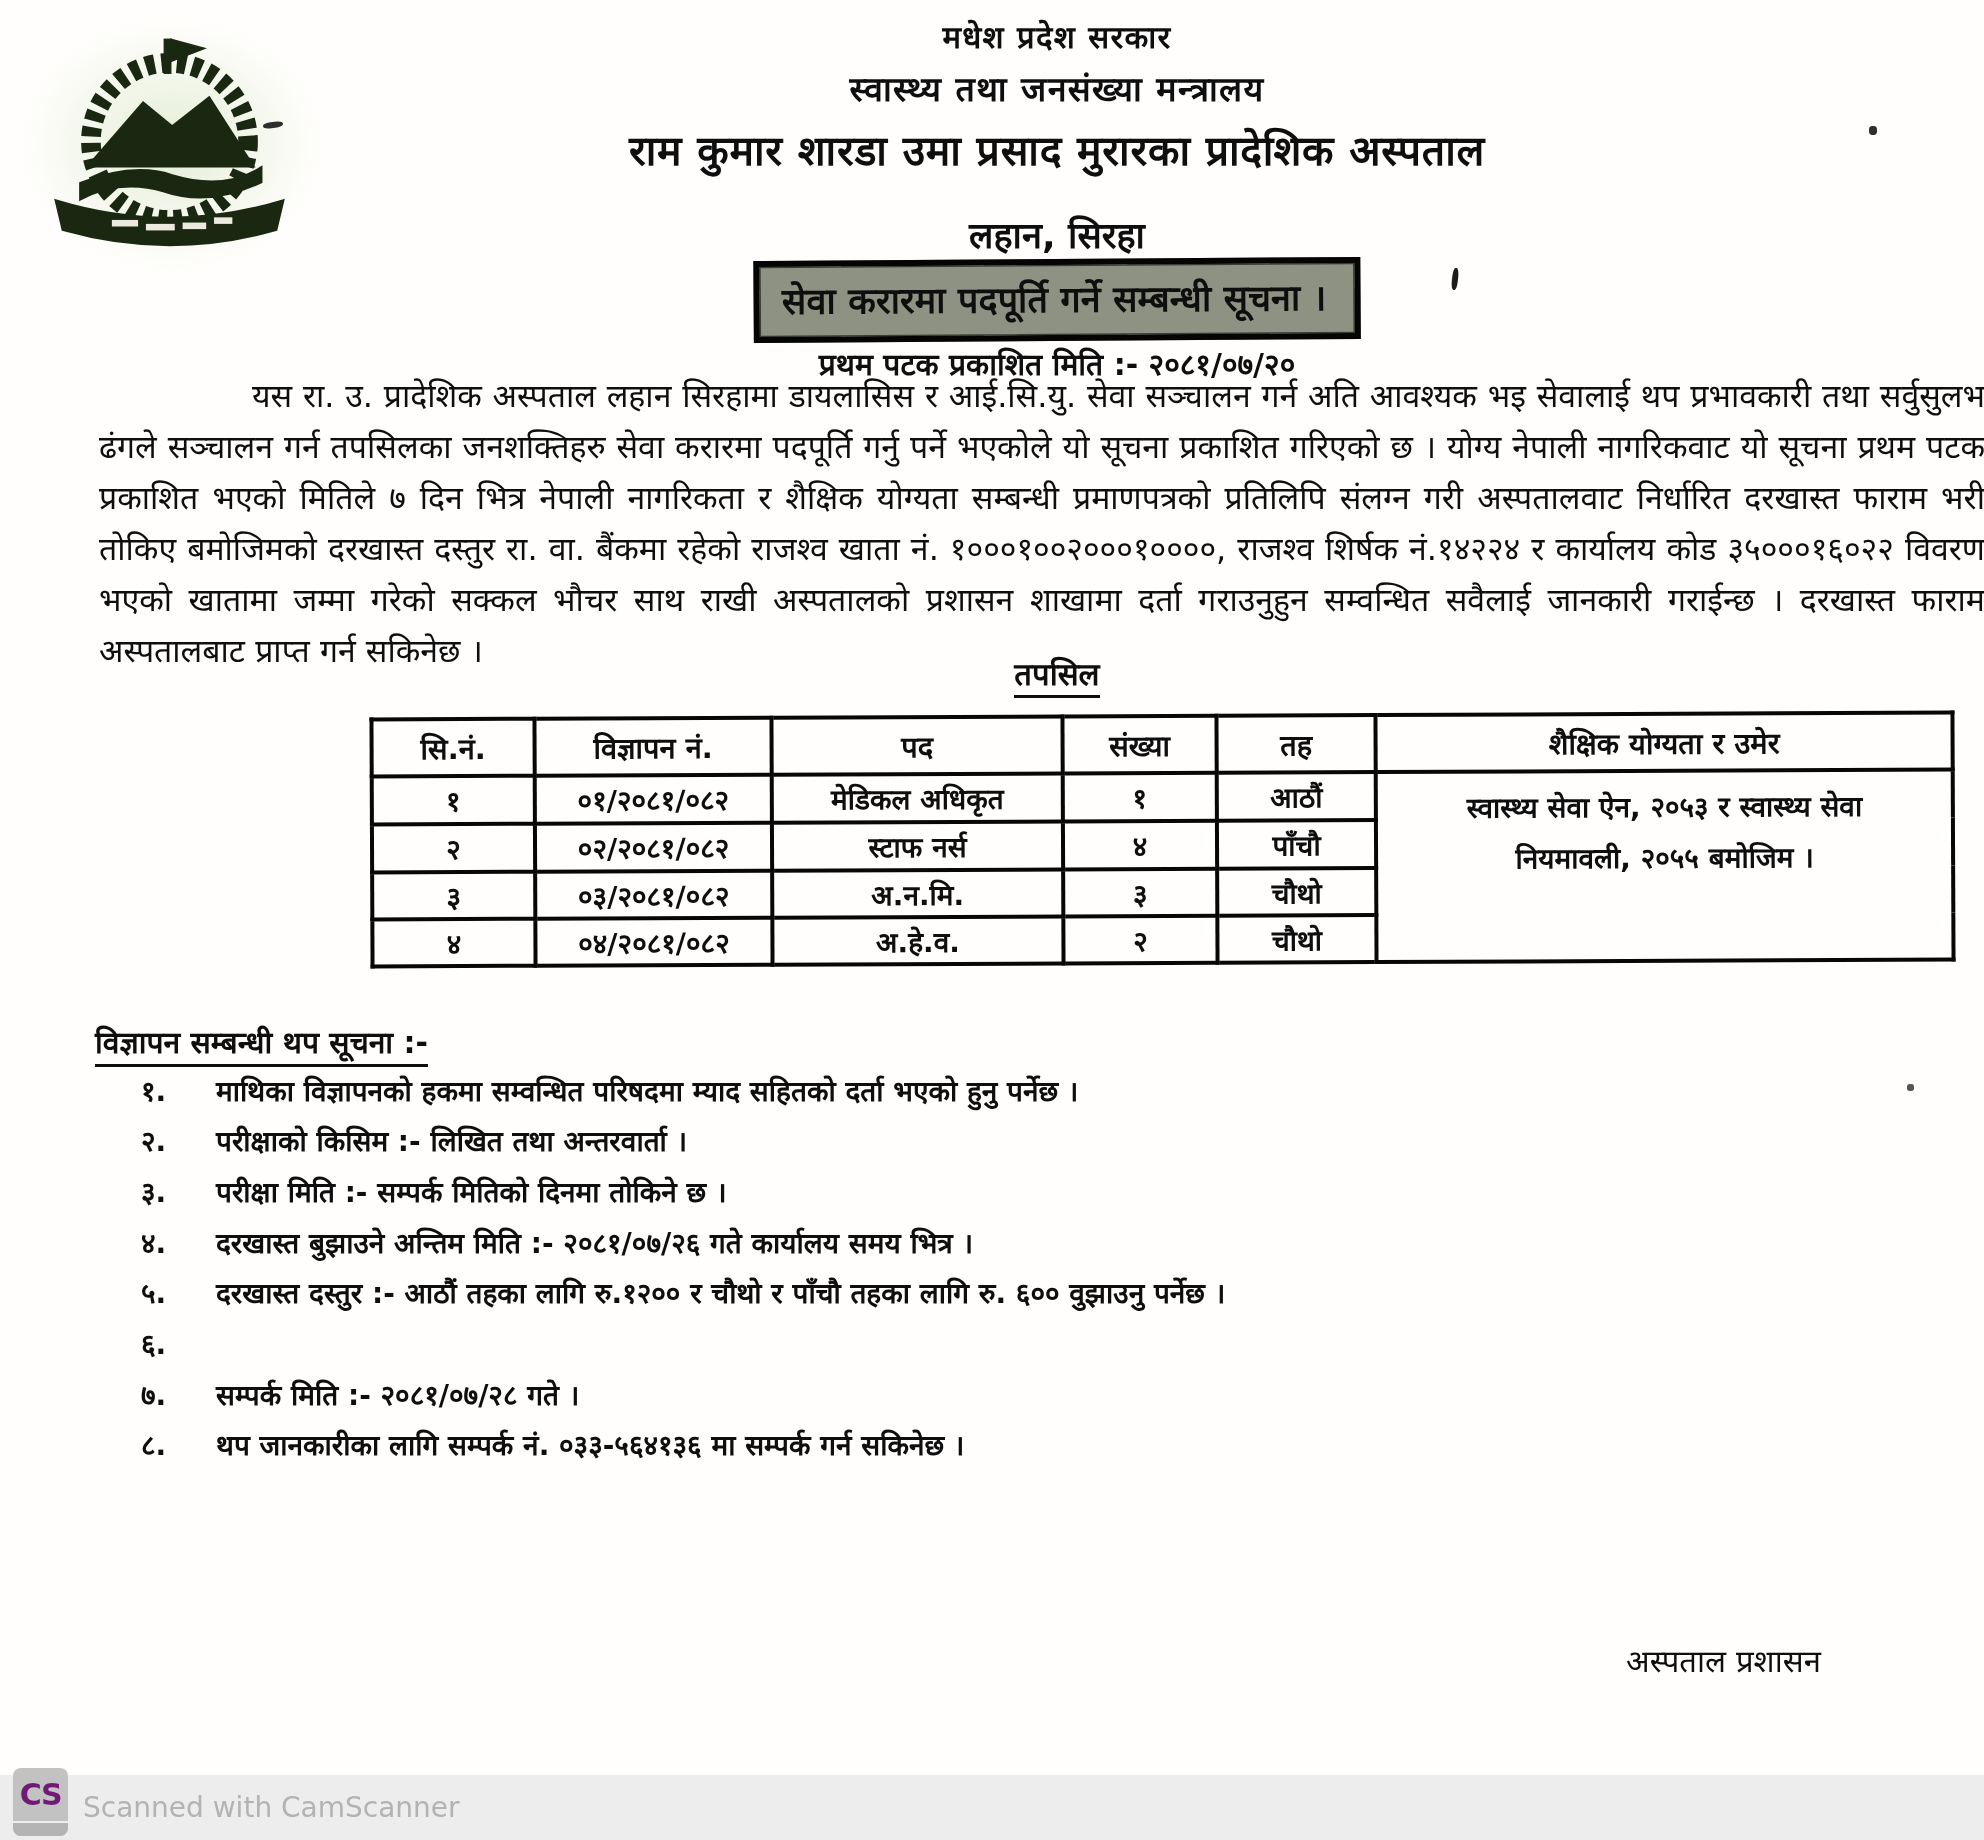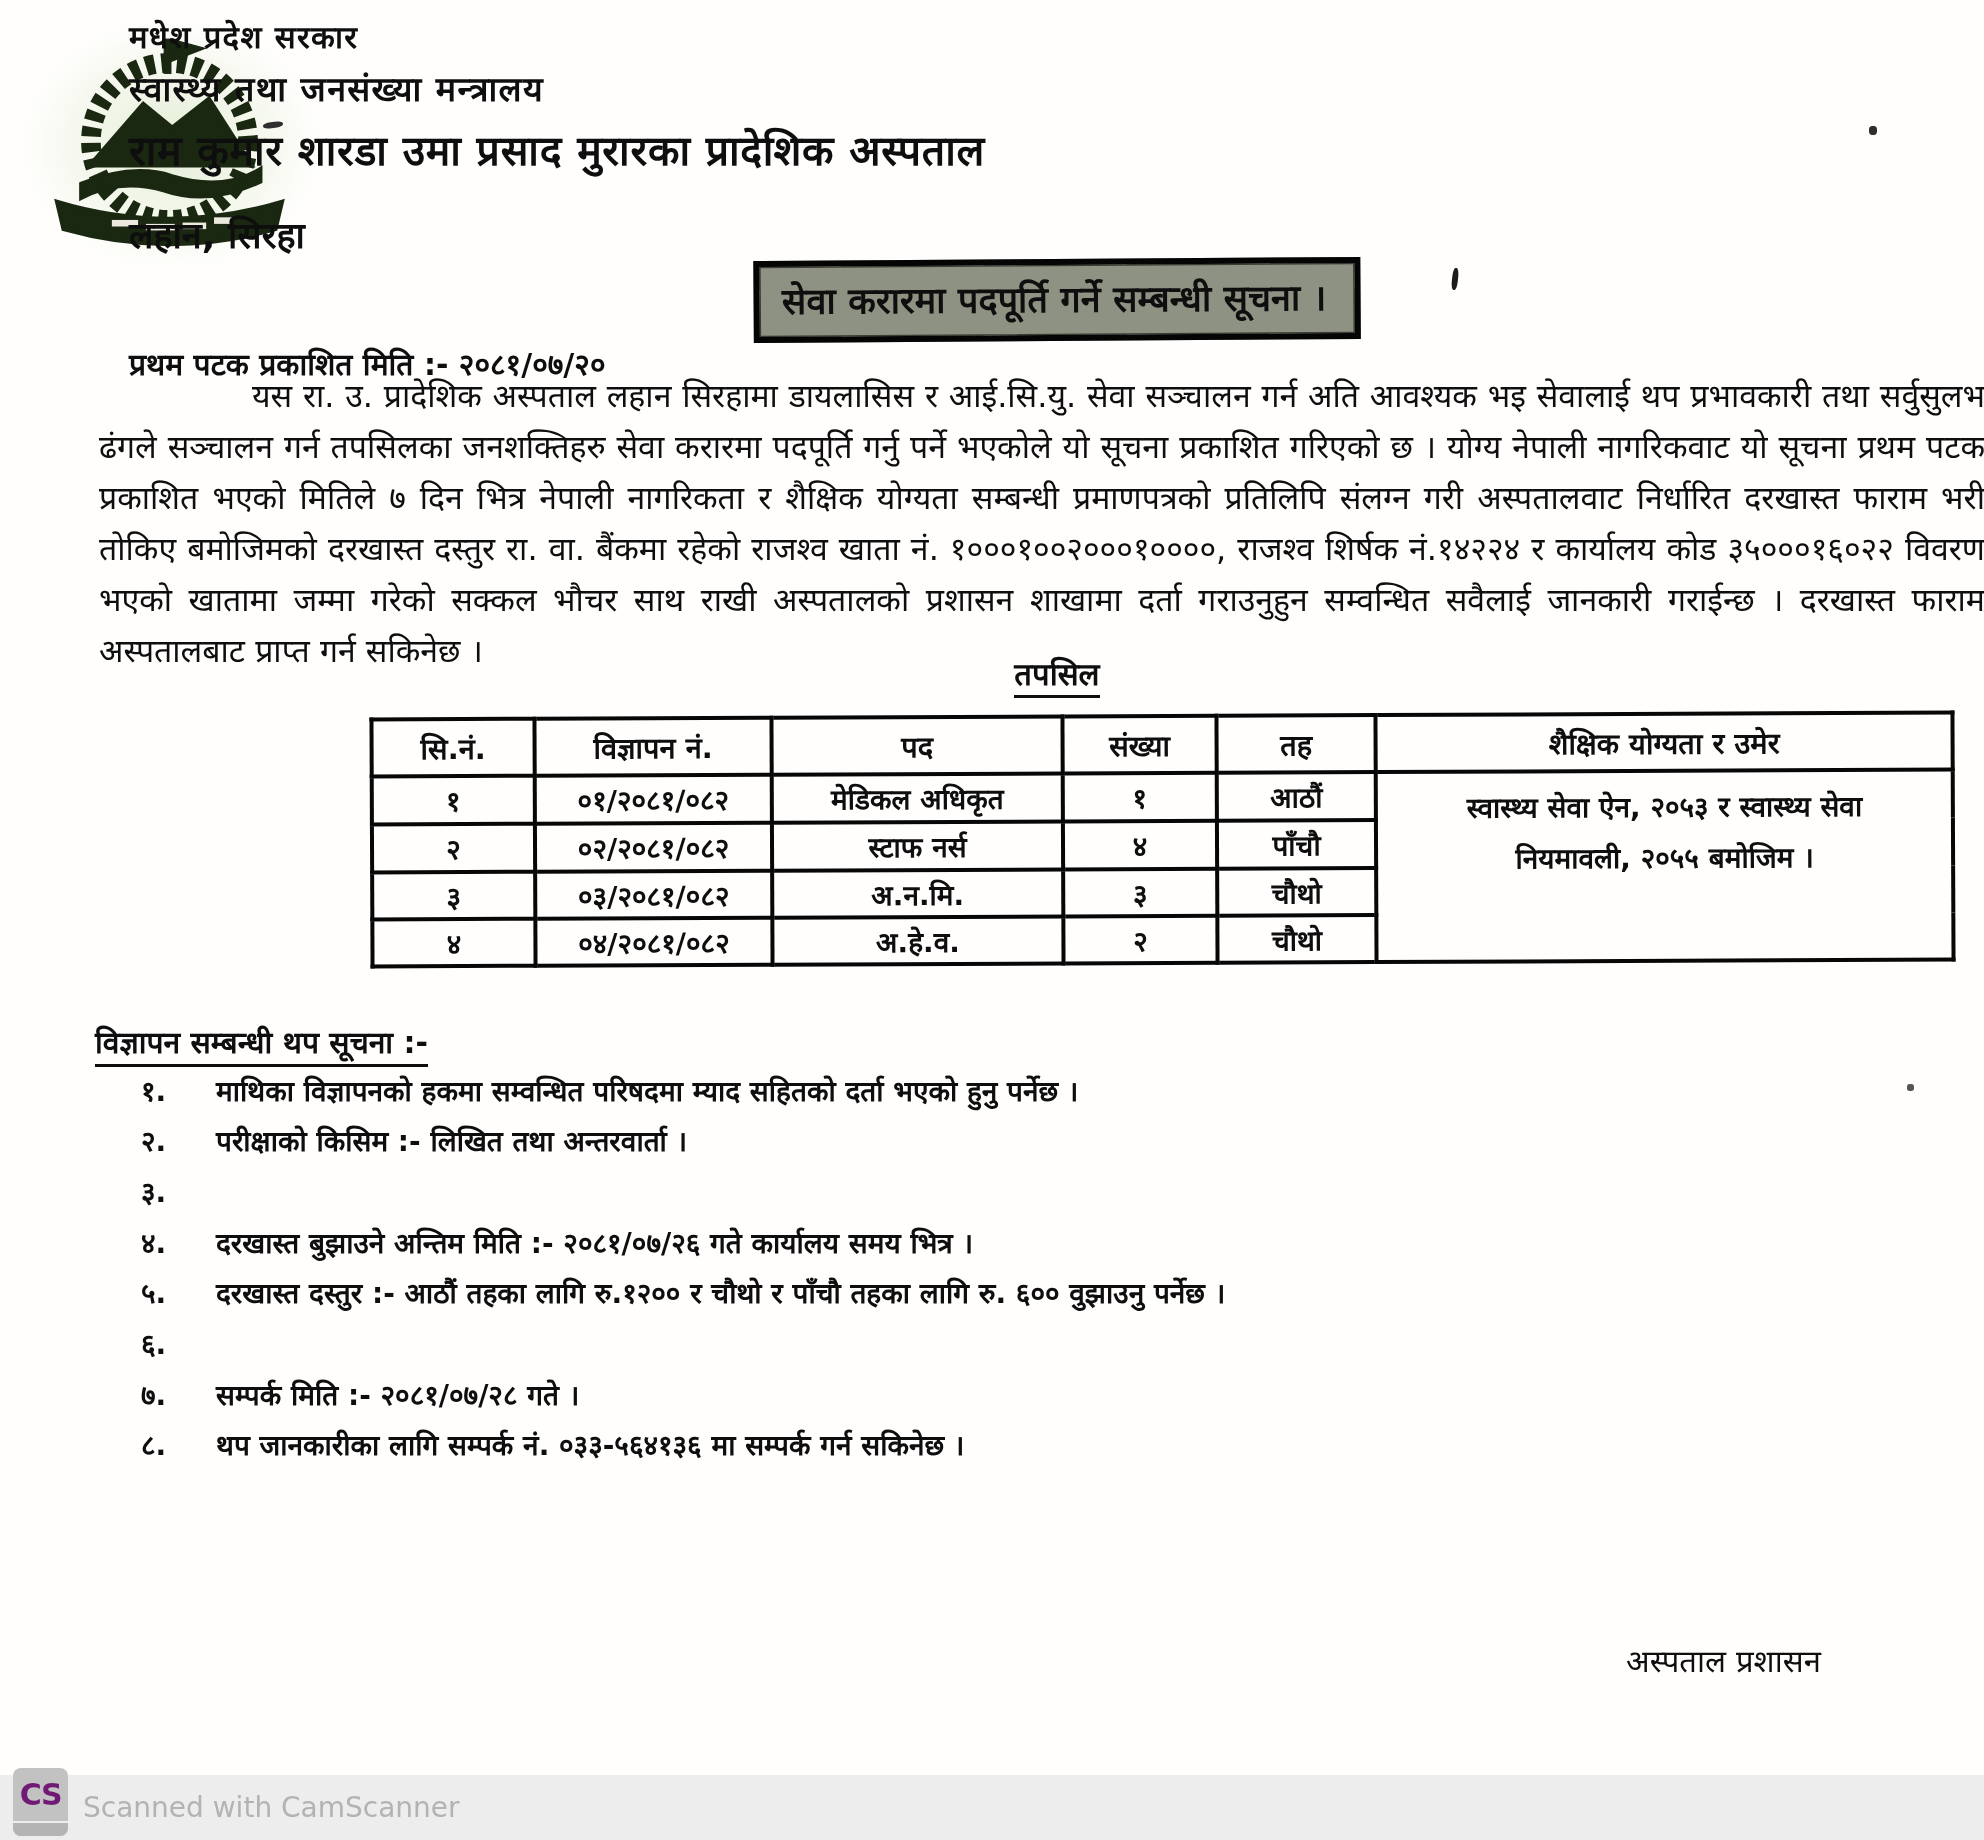--- a/index.html
+++ b/index.html
@@ -11,21 +11,21 @@
     font-family:"DejaVu Sans","Liberation Sans",sans-serif;
     color:#0e0e0e;
   }
   .tint{
     position:absolute;left:-39px;top:-33px;width:421px;height:355px;
     background:radial-gradient(closest-side, rgba(196,218,166,0.45), rgba(196,218,166,0) 72%);
     pointer-events:none;
   }
   .emblem{position:absolute;left:38px;top:34px;}
   .hdr{position:absolute;left:129px;top:0;width:1856px;}
-  .hdr .line{position:absolute;width:100%;font-weight:700;white-space:nowrap;}
+  .hdr .line{position:absolute;width:100%;text-align:center;font-weight:700;white-space:nowrap;}
   .gov{top:14.5px;font-size:31px;letter-spacing:1.3px;}
   .ministry{top:65px;font-size:34px;letter-spacing:1.3px;}
   .hospital{top:121px;font-size:41px;letter-spacing:0.7px;}
   .location{top:210px;font-size:36px;}
   .noticebox{
     position:absolute;top:259px;left:50%;transform:translateX(-50%) rotate(-0.4deg);
     background:#8e9282;
     border:6px solid #050505;
     padding:9.2px 28px 12px 22.4px;
     font-size:36px;font-weight:700;white-space:nowrap;
@@ -194,20 +194,21 @@
   <div class="li" style="top:1071px">
     <span class="num">१.</span>
     <span>माथिका विज्ञापनको हकमा सम्वन्धित परिषदमा म्याद सहितको दर्ता भएको हुनु पर्नेछ ।</span>
   </div>
   <div class="li" style="top:1121px">
     <span class="num">२.</span>
     <span>परीक्षाको किसिम :- लिखित तथा अन्तरवार्ता ।</span>
   </div>
   <div class="li" style="top:1172px">
     <span class="num">३.</span>
+    <span>परीक्षा मिति :-  सम्पर्क मितिको दिनमा तोकिने छ ।</span>
   </div>
   <div class="li" style="top:1223px">
     <span class="num">४.</span>
     <span>दरखास्त बुझाउने अन्तिम मिति :- २०८१/०७/२६ गते कार्यालय समय भित्र ।</span>
   </div>
   <div class="li" style="top:1273px">
     <span class="num">५.</span>
     <span>दरखास्त दस्तुर :- आठौं तहका लागि रु.१२०० र चौथो र पाँचौ तहका लागि रु. ६०० वुझाउनु पर्नेछ ।</span>
   </div>
   <div class="li" style="top:1324px">

